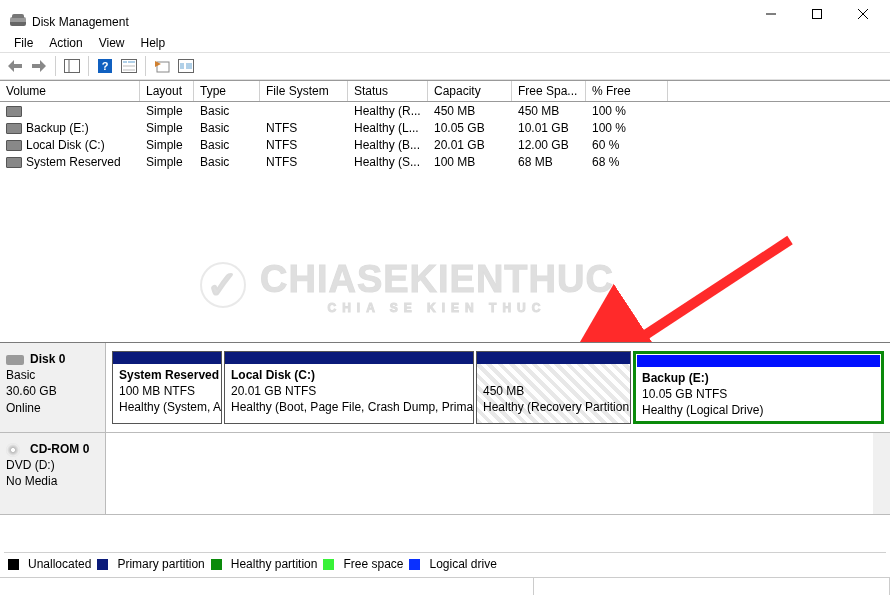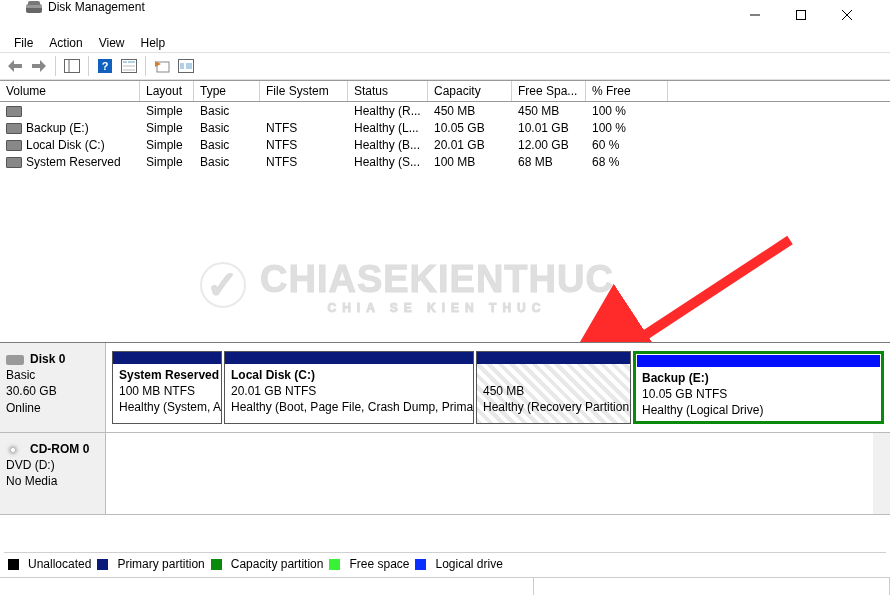--- a/index.html
+++ b/index.html
@@ -1,18 +1,18 @@
 <!DOCTYPE html>
 <html><head>
 <meta charset="utf-8">
 <style>
 * { box-sizing: border-box; margin: 0; padding: 0; }
 body { font-family: "Segoe UI", Tahoma, sans-serif; font-size: 12px; background: #fff; width: 890px; height: 595px; overflow: hidden; position: relative; }
 
-.titlebar { height: 30px; display: flex; align-items: flex-start; padding: 0 20px; border-bottom: 1px solid #fff; }
+.titlebar { height: 30px; display: flex; align-items: flex-end; padding: 0 4px; border-bottom: 1px solid #fff; }
 .titlebar .app-icon { width: 16px; height: 16px; margin: 0 6px; display: inline-block; position: relative; }
 .titlebar .app-icon::before { content: ""; position: absolute; top: 4px; left: 0; width: 16px; height: 9px; background: linear-gradient(#999 50%, #666 50%); border-radius: 2px; }
 .titlebar .app-icon::after { content: ""; position: absolute; top: 1px; left: 2px; width: 12px; height: 4px; background: #777; border-radius: 2px 2px 0 0; }
 .titlebar .title { flex: 1; font-size: 12px; }
 .win-controls { display: flex; }
 .win-btn { width: 46px; height: 30px; display: flex; align-items: center; justify-content: center; font-family: inherit; font-size: 12px; }
 .win-btn svg { width: 10px; height: 10px; }
 
 .menubar { height: 22px; display: flex; align-items: flex-end; padding: 0 6px; gap: 0; }
 .menubar .menu-item { padding: 2px 8px; }
@@ -273,21 +273,21 @@
     </div>
   </div>
 </div>
 
 <div class="legend">
   <span class="swatch" style="background:#000"></span>
     <span>Unallocated</span>
   <span class="swatch" style="background:#0a1a7a"></span>
     <span>Primary partition</span>
   <span class="swatch" style="background:#0a8a0a"></span>
-    <span>Capacity partition</span>
+    <span>Healthy partition</span>
   <span class="swatch" style="background:#38f238"></span>
     <span>Free space</span>
   <span class="swatch" style="background:#0a30ff"></span>
     <span>Logical drive</span>
 </div>
 
 <div class="statusbar">
   <div class="sseg" style="flex:0 0 60%"></div>
   <div class="sseg"></div>
 </div>

